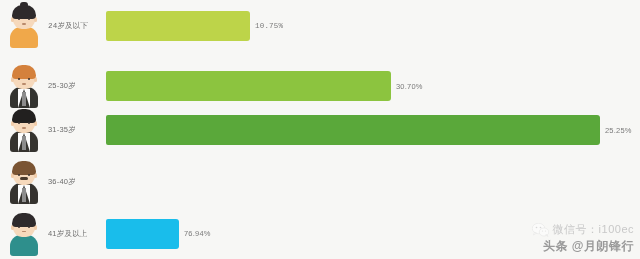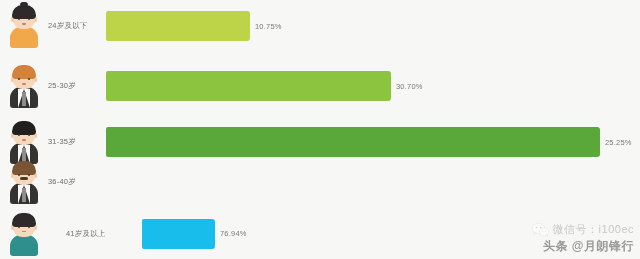--- a/index.html
+++ b/index.html
@@ -198,21 +198,21 @@
     color: #9a9a9a;
     letter-spacing: 0.5px;
     white-space: nowrap;
   }
 </style>
 </head>
 <body>
 
 <div id="chart-panel">
 
-  <div class="bar-row" style="top:0px;height:52px;">
+  <div class="bar-row" style="top:0px;height:52px;font-family:Liberation Mono, monospace;">
     <div class="avatar-cell">
       <div class="avatar">
         <div class="av-body" style="background:#f0a84a;"></div>
         <div class="av-head"></div>
         <div class="av-ear l"></div>
           <div class="av-ear r"></div>
         <div class="av-hair" style="background:#2e2a2b;"></div>
         <div class="av-bun" style="background:#2e2a2b;"></div>
         <div class="av-eye l"></div>
           <div class="av-eye r"></div>
@@ -242,21 +242,21 @@
         <div class="av-mouth"></div>
       </div>
     </div>
     <div class="label-cell">25-30岁</div>
     <div class="bar-area">
       <div class="bar" style="width:285px;background:#8cc43f;"></div>
       <div class="bar-value">30.70%</div>
     </div>
   </div>
 
-  <div class="bar-row" style="top:116px;height:52px;">
+  <div class="bar-row" style="top:104px;height:52px;">
     <div class="avatar-cell">
       <div class="avatar">
         <div class="av-body" style="background:#35332f;"></div>
         <div class="av-collar-l"></div>
           <div class="av-collar-r"></div>
         <div class="av-tie"></div>
         <div class="av-head"></div>
         <div class="av-ear l"></div>
           <div class="av-ear r"></div>
         <div class="av-hair" style="background:#22201f;"></div>
@@ -284,21 +284,21 @@
           <div class="av-ear r"></div>
         <div class="av-hair" style="background:#7a5433;"></div>
         <div class="av-eye l"></div>
           <div class="av-eye r"></div>
         <div class="av-stache"></div>
       </div>
     </div>
     <div class="label-cell">36-40岁</div>
   </div>
 
-  <div class="bar-row" style="top:208px;height:51px;gap:18px;">
+  <div class="bar-row" style="top:208px;height:51px;">
     <div class="avatar-cell">
       <div class="avatar">
         <div class="av-body" style="background:#2e8f8c;"></div>
         <div class="av-head"></div>
         <div class="av-ear l"></div>
           <div class="av-ear r"></div>
         <div class="av-hair" style="background:#2e2a2b;"></div>
         <div class="av-eye l"></div>
           <div class="av-eye r"></div>
         <div class="av-mouth"></div>

